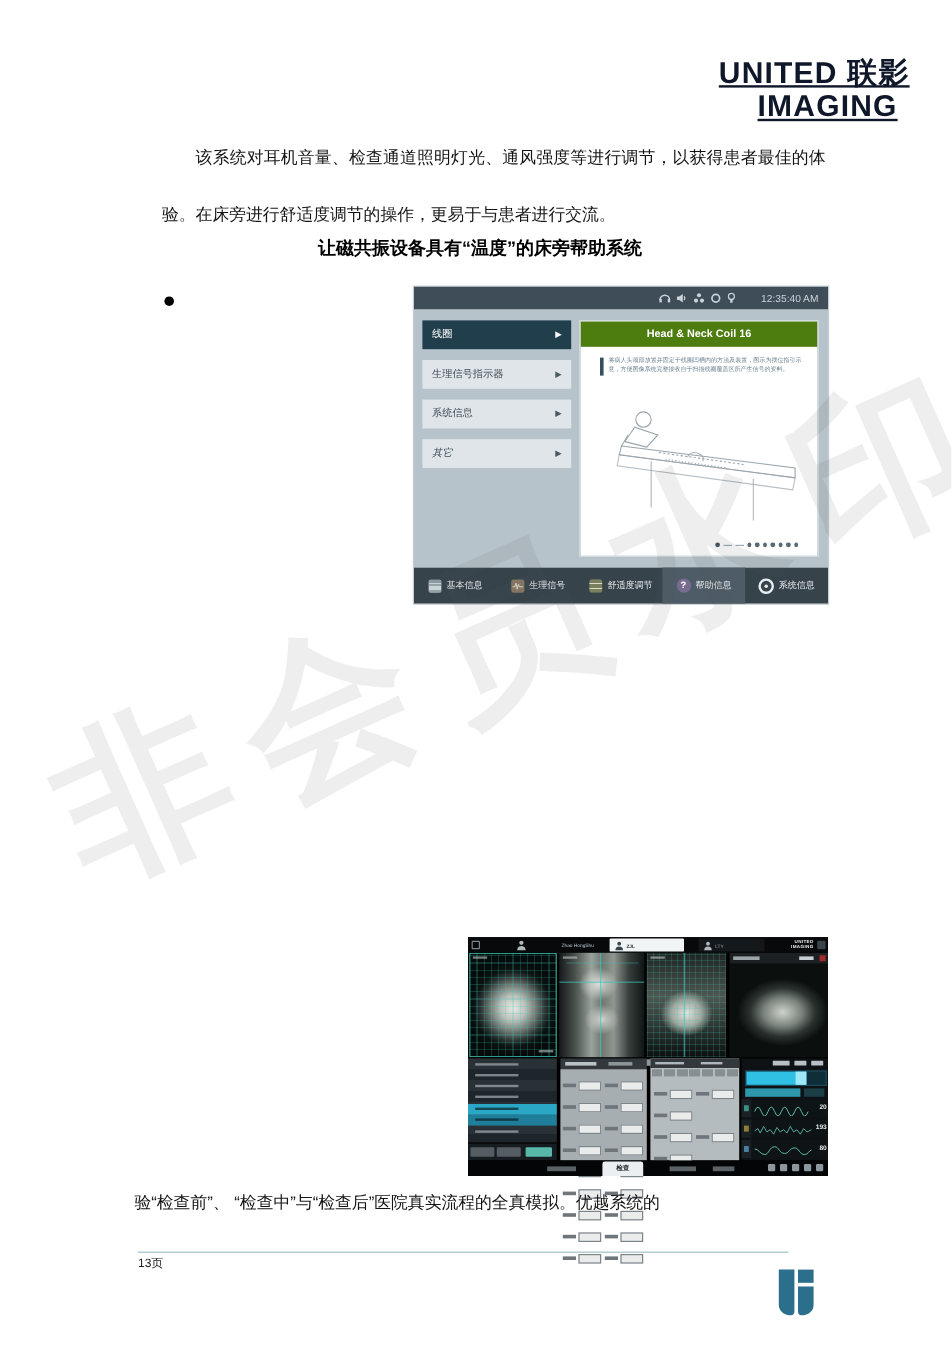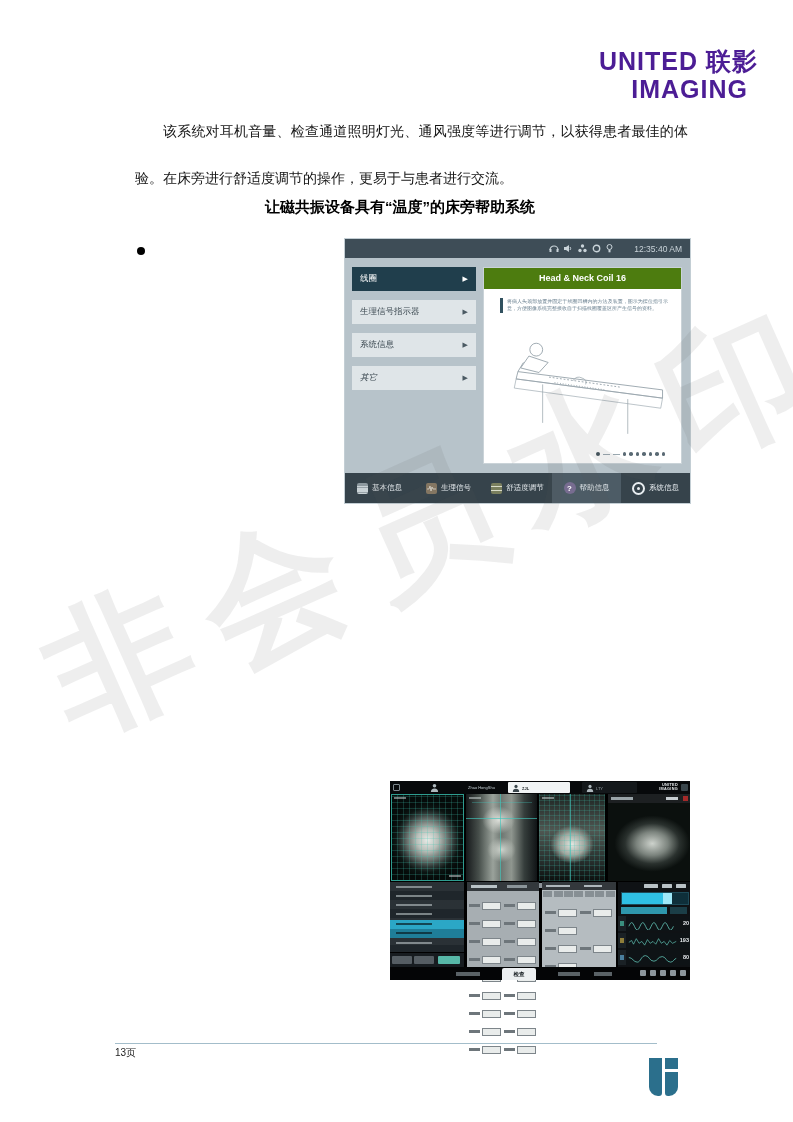--- a/index.html
+++ b/index.html
@@ -10,22 +10,22 @@
   
   .watermark{left:55px;top:595px;font-size:142px;font-weight:bold;letter-spacing:26px;
     color:rgba(90,90,90,0.10);transform:rotate(-24deg);transform-origin:0 50%;
     white-space:nowrap;pointer-events:none;z-index:6;}
 
   
   .hdr-left{left:115px;top:50px;color:#4a4a4a;line-height:13px;}
   .hdr-l1{font-size:11px;color:#5a5a5a;}
   .hdr-l2,.hdr-l3{font-size:10.5px;color:#3f3f3f;}
   .hdr-l4{font-size:10px;color:#3f3f3f;}
-  .hdr-logo{left:530px;top:47px;width:228px;text-align:right;color:#4c1d95;font-weight:bold;
-    line-height:28px;letter-spacing:1px;}
+  .hdr-logo{left:530px;top:47px;width:228px;text-align:right;color:#0f172a;font-weight:bold;
+    line-height:28px;letter-spacing:1px;text-decoration:underline;}
   .hdr-logo .l1{font-size:25px;}
   .hdr-logo .l2{font-size:25px;padding-right:10px;}
 
   
   .para{font-size:14px;color:#141414;line-height:46.6px;text-align:justify;}
   .indent2{text-indent:28px;}
   .heading{left:115px;width:570px;text-align:center;font-size:15px;font-weight:bold;color:#000;}
   .bullet-dot{left:137px;top:247px;width:8px;height:8px;border-radius:50%;background:#000;}
   .bullet-col{left:170px;top:225px;width:167px;}
   .bullet-label{color:#14526b;font-weight:bold;}
@@ -434,20 +434,21 @@
       <div class="s2-icons">
         <i></i>
           <i></i>
         <i></i>
           <i></i>
         <i></i>
       </div>
     </div>
   </div>
 
+  <div class="abs para" style="left:112px;top:979px;width:575px;">验“检查前”、 “检查中”与“检查后”医院真实流程的全真模拟。优越系统的</div>
 
   <div class="abs foot-rule"></div>
   <div class="abs foot-page">13页</div>
   <div class="abs ulogo">
     <span class="bar-l"></span>
       <span class="sq-r"></span>
       <span class="bar-r"></span>
   </div>
 
 </div>

